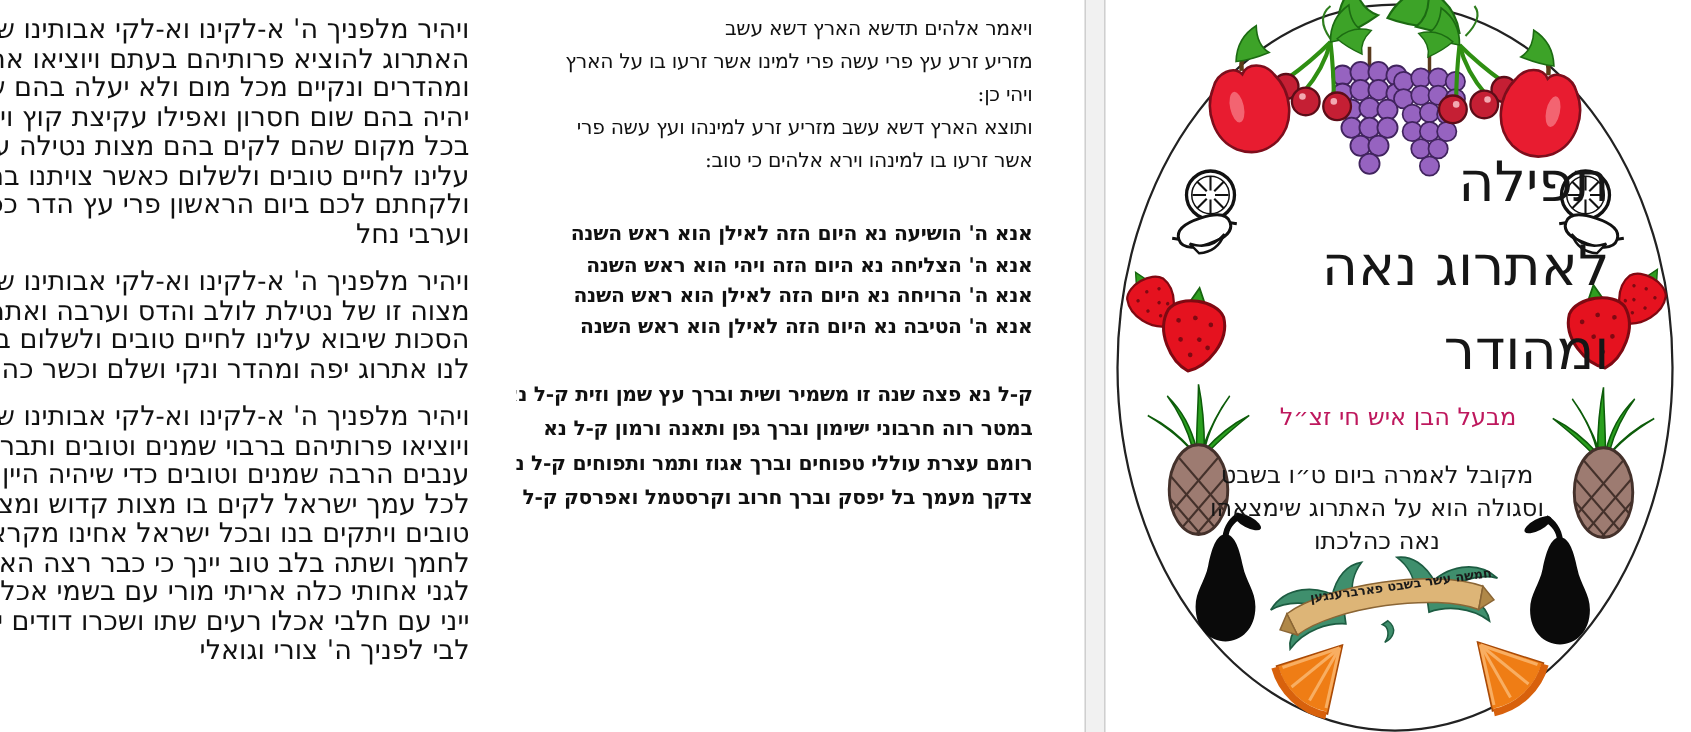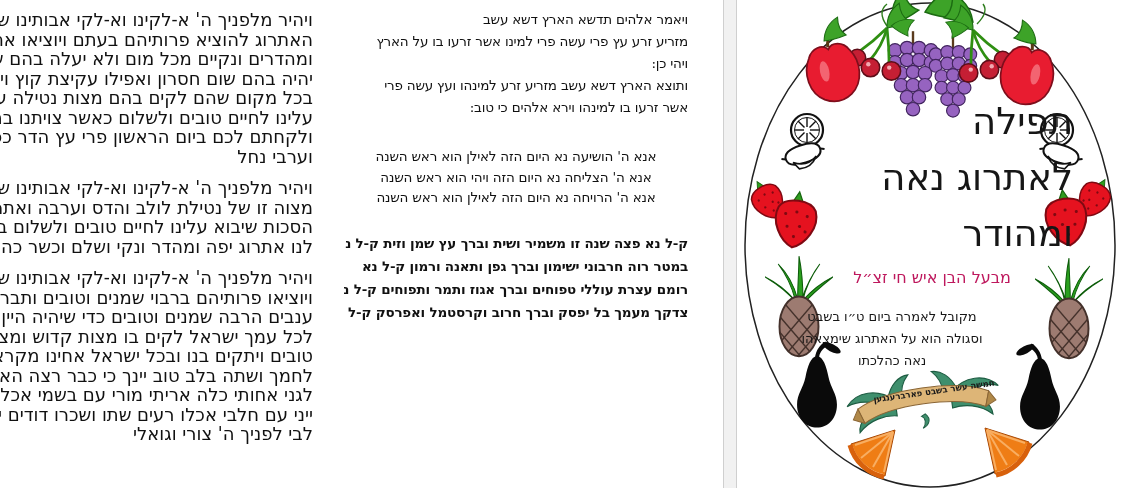--- a/index.html
+++ b/index.html
@@ -7,33 +7,33 @@
           font-family:"DejaVu Serif","DejaVu Sans",serif;color:#111;}
   
   .col-left{position:absolute;left:0;top:10px;width:313px;direction:rtl;
             font-size:18px;line-height:19.5px;}
   .para{margin:0 0 12px 0;}
   .tl{white-space:nowrap;}
   
   .col-mid{position:absolute;left:344px;top:8px;width:344px;direction:rtl;text-align:right;
            font-size:13.5px;line-height:22px;letter-spacing:-0.2px;overflow:hidden;}
   .verse-block{}
-  .hoshana-block{margin-top:28px;text-align:center;line-height:20.5px;font-weight:400;}
+  .hoshana-block{margin-top:28px;line-height:20.5px;font-weight:700;}
   .piyyut-block{margin-top:24px;line-height:23px;font-weight:600;}
   
   .page-gap{position:absolute;left:723px;top:0;width:14px;height:488px;background:#f1f1f1;
             border-left:1px solid #cfcfcf;border-right:1px solid #cfcfcf;box-sizing:border-box;}
   
   .oval-svg{position:absolute;left:737px;top:0;}
   .poster-title{position:absolute;left:797px;top:94px;width:276px;text-align:right;direction:rtl;
                 font-size:37px;line-height:56px;color:#161616;}
   .poster-attrib{position:absolute;left:812px;top:268px;width:240px;text-align:center;direction:rtl;
                  font-size:16px;color:#be185d;}
-  .poster-note{position:absolute;left:747px;top:306px;width:290px;text-align:center;direction:rtl;
-               font-size:13px;line-height:22px;color:#161616;}
+  .poster-note{position:absolute;left:773px;top:306px;width:290px;text-align:center;direction:rtl;
+               font-size:16px;line-height:22px;color:#161616;}
   .banner-text{position:absolute;left:858px;top:386px;width:152px;text-align:center;direction:rtl;
                font-size:8.5px;font-weight:bold;color:#1a1a1a;transform:rotate(-8deg);}
 </style>
 </head>
 <body>
 
 <div class="canvas">
 
   <div class="col-left">
     <div class="para">
@@ -75,20 +75,21 @@
         <div class="tl">מזריע זרע עץ פרי עשה פרי למינו אשר זרעו בו על הארץ</div>
         <div class="tl">ויהי כן:</div>
         <div class="tl">ותוצא הארץ דשא עשב מזריע זרע למינהו ועץ עשה פרי</div>
         <div class="tl">אשר זרעו בו למינהו וירא אלהים כי טוב:</div>
       </div>
     <div class="hoshana-block">
 
     <div class="tl">אנא ה' הושיעה נא היום הזה לאילן הוא ראש השנה</div>
         <div class="tl">אנא ה' הצליחה נא היום הזה ויהי הוא ראש השנה</div>
         <div class="tl">אנא ה' הרויחה נא היום הזה לאילן הוא ראש השנה</div>
+        <div class="tl">אנא ה' הטיבה נא היום הזה לאילן הוא ראש השנה</div>
       </div>
     <div class="piyyut-block">
 
     <div class="tl">ק-ל נא פצה שנה זו משמיר ושית וברך עץ שמן וזית ק-ל נא</div>
         <div class="tl">במטר רוה חרבוני ישימון וברך גפן ותאנה ורמון ק-ל נא</div>
         <div class="tl">רומם עצרת עוללי טפוחים וברך אגוז ותמר ותפוחים ק-ל נא</div>
         <div class="tl">צדקך מעמך בל יפסק וברך חרוב וקרסטמל ואפרסק ק-ל נא</div>
       </div>
   </div>
 

